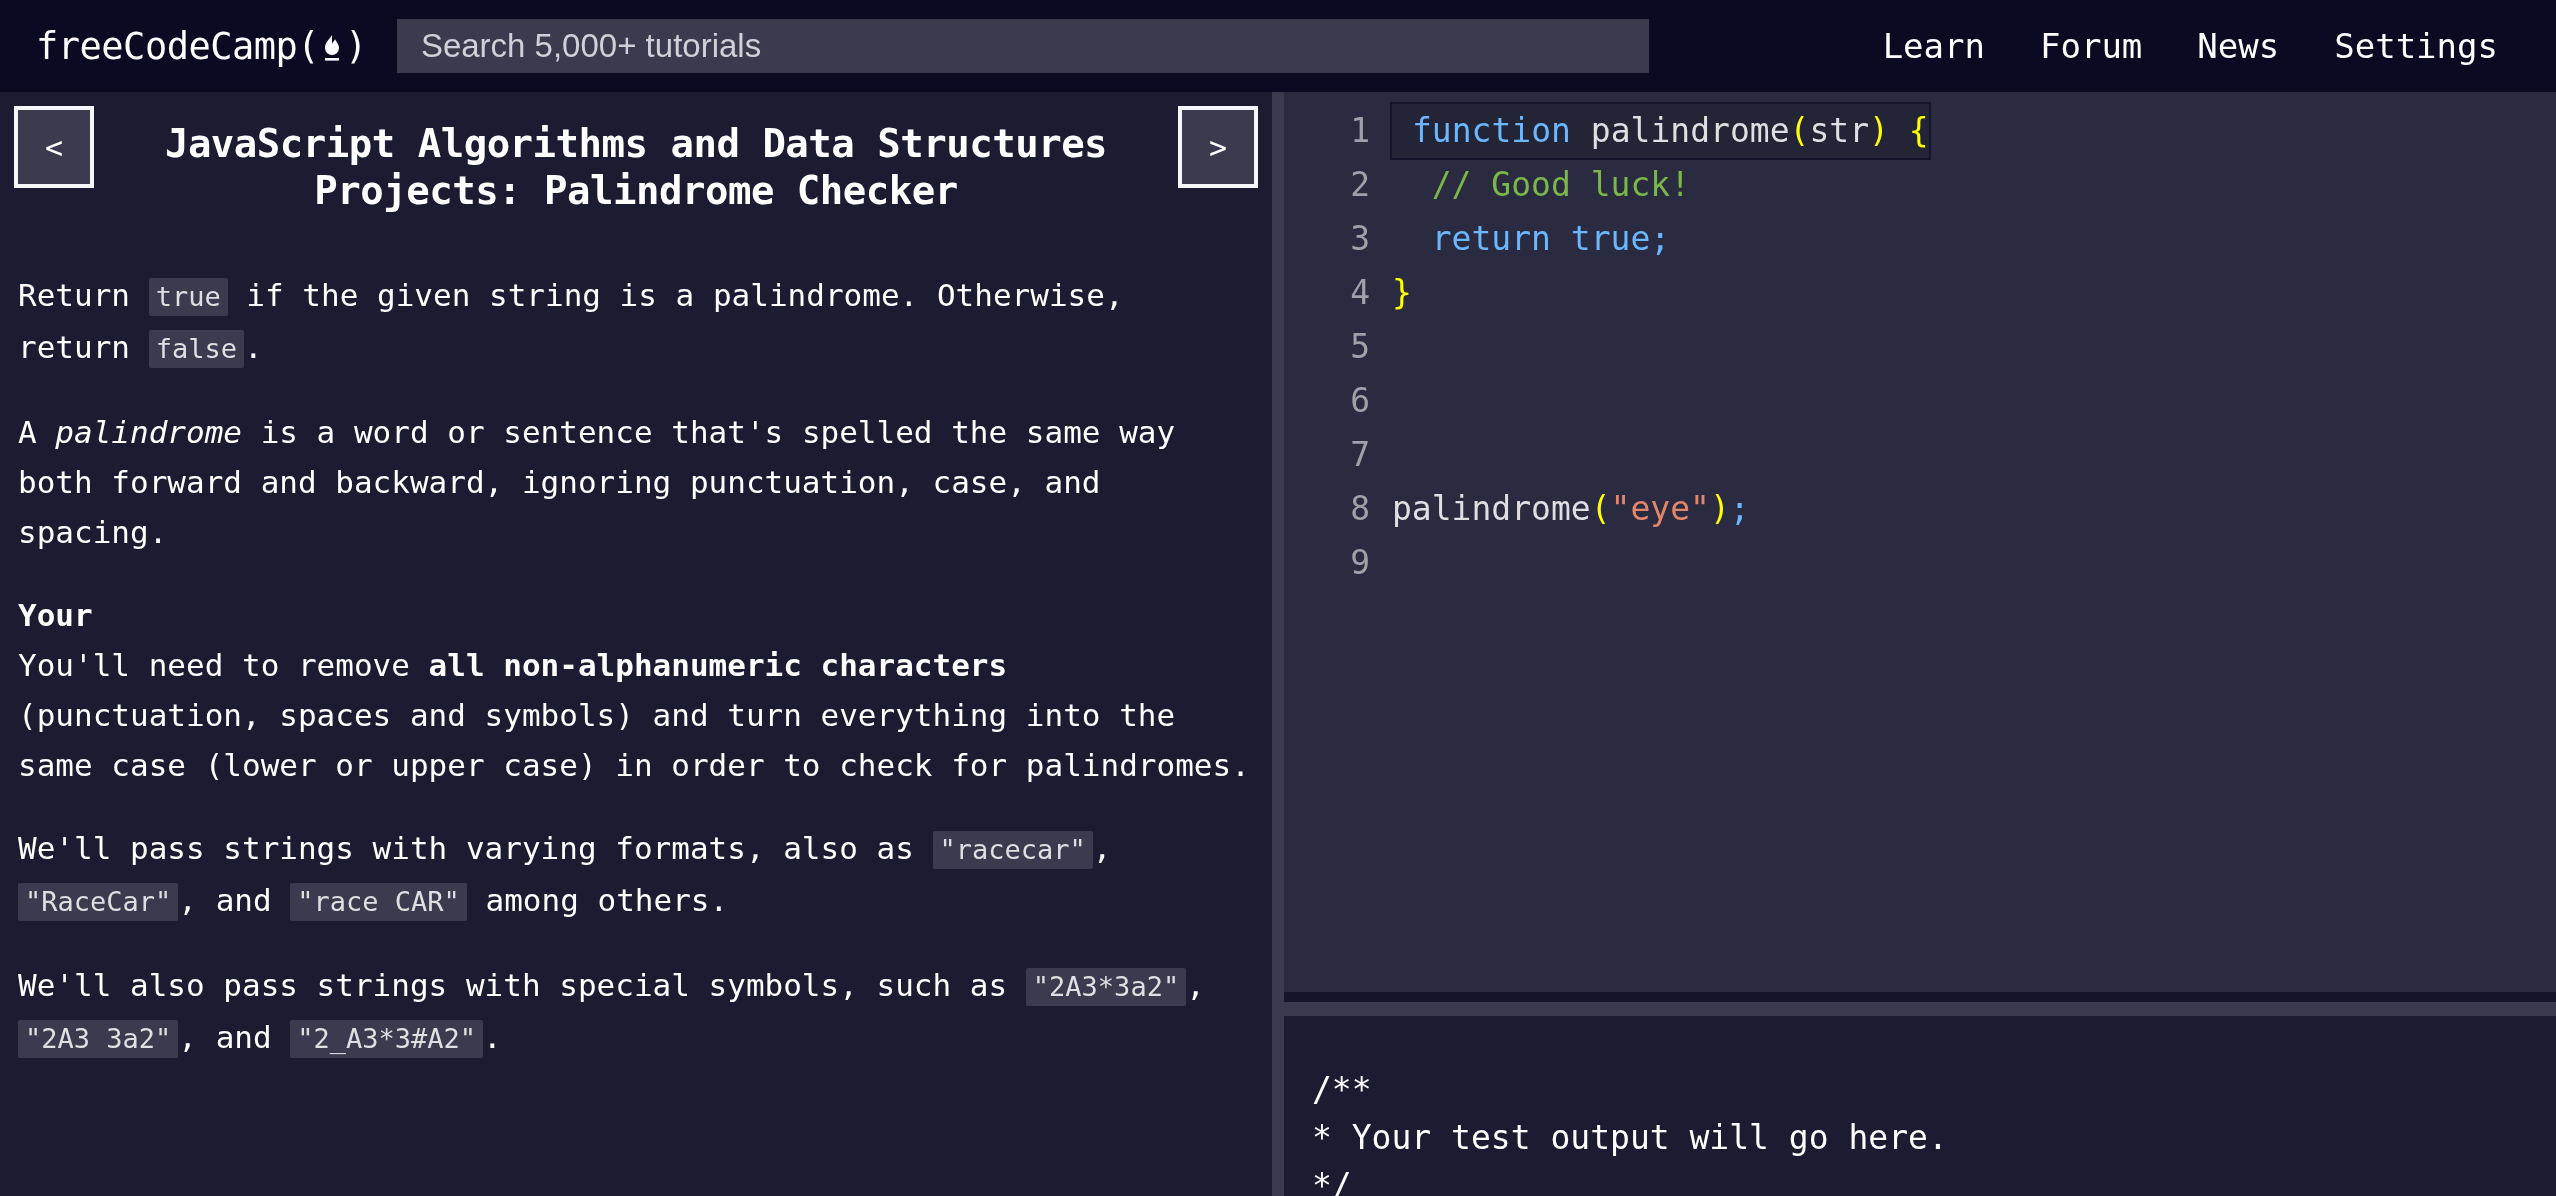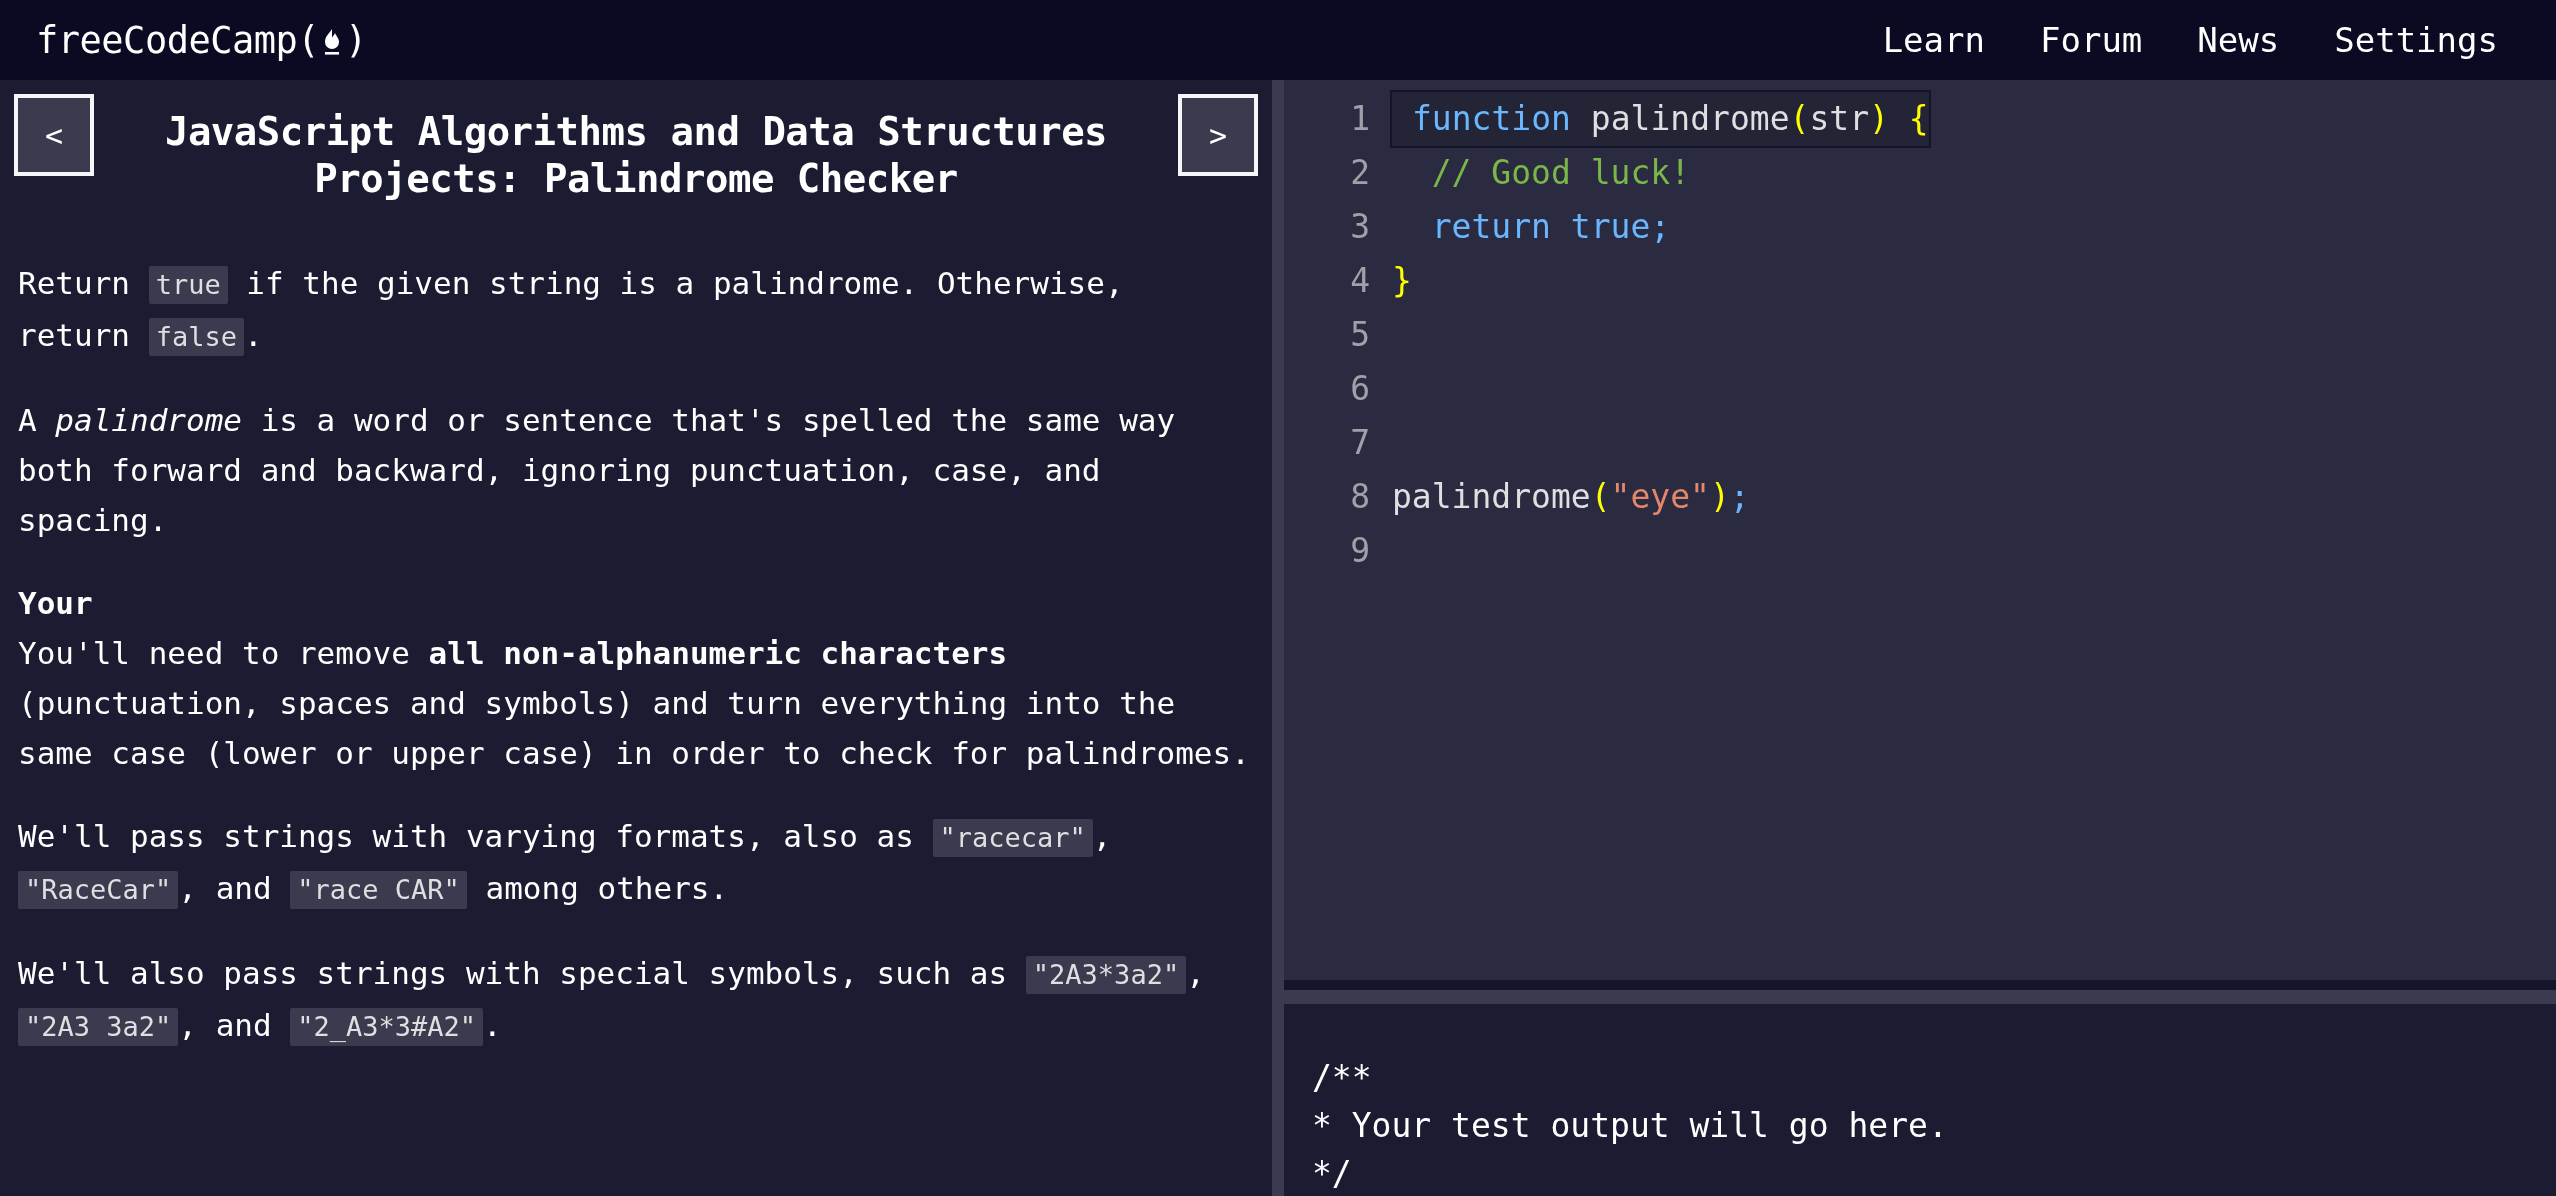--- a/index.html
+++ b/index.html
@@ -9,21 +9,21 @@
   }
   body {
     width: 2556px;
     height: 1196px;
     overflow: hidden;
     font-family: "DejaVu Sans Mono", monospace;
   }
 
   
   .header {
-    height: 80px;
+    height: 92px;
     background: #0a0a23;
     display: flex;
     align-items: center;
     box-sizing: border-box;
     padding: 0 36px 0 36px;
     position: relative;
   }
   .logo {
     color: #ffffff;
     font-family: "DejaVu Sans Mono", monospace;
@@ -238,20 +238,23 @@
 </style>
 </head>
 <body>
 
 <div class="header">
   <div class="logo"><span>freeCodeCamp</span><span>(</span><span class="flame-wrap"><svg width="26" height="30" viewBox="0 0 26 30" style="vertical-align:-4px">
           <path d="M13 2 C10 7 6 9 6 15 a7 7 0 0 0 14 0 c0-4-3-6-4-9 -1 3-3 3-3 6 0-4 0-7 0-10z" fill="#ffffff"></path>
           <rect x="6" y="25" width="14" height="2.6" fill="#ffffff"></rect>
         </svg></span><span>)</span></div>
 
+  <div class="search-box">
+    <input class="search-input" type="text" placeholder="Search 5,000+ tutorials" style="">
+  </div>
 
   <div class="nav">
     <a href="#">Learn</a>
     <a href="#">Forum</a>
     <a href="#">News</a>
     <a href="#">Settings</a>
   </div>
 </div>
 
 <div class="workspace">

